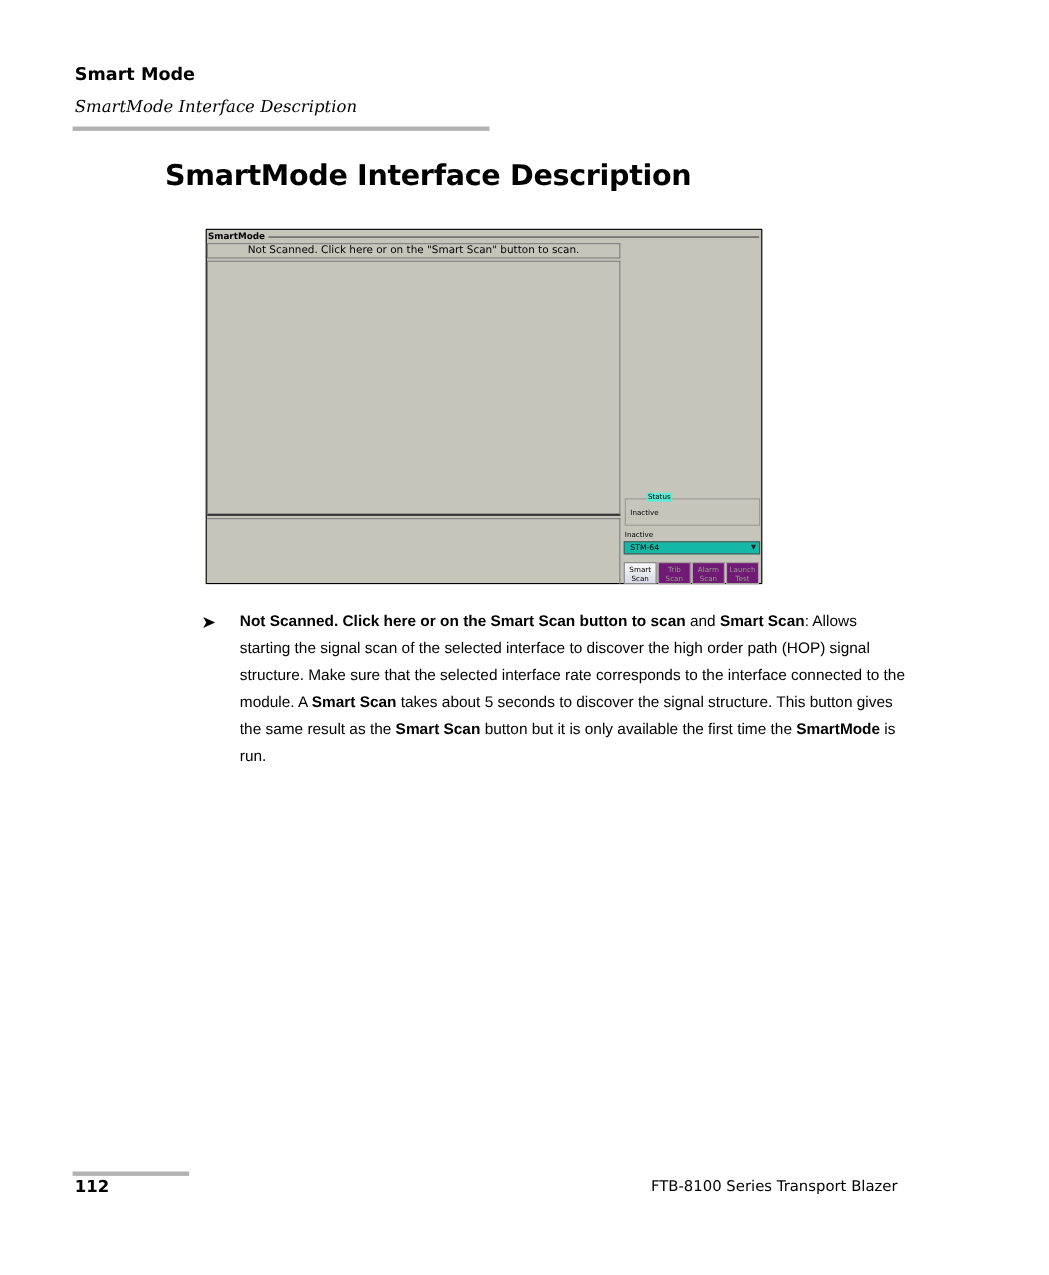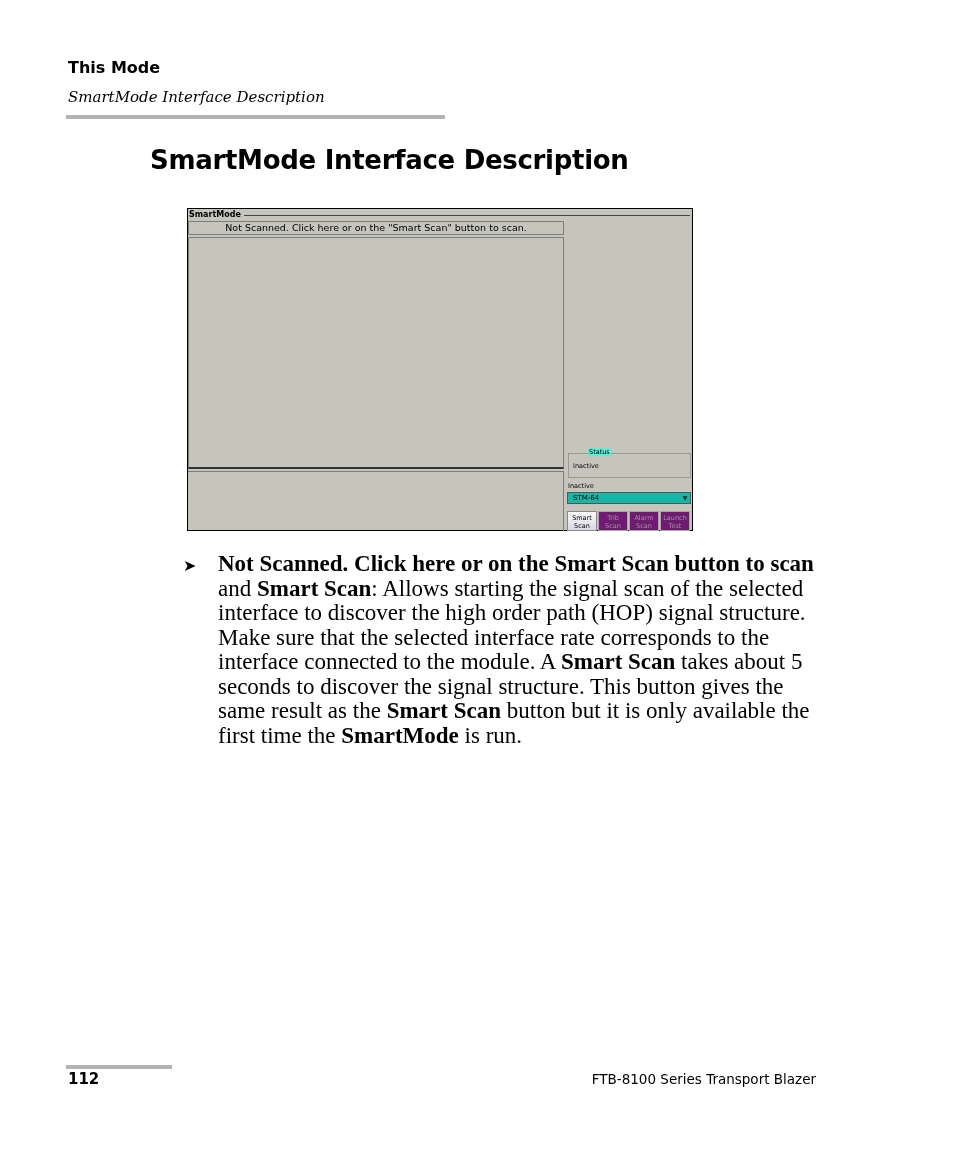--- a/index.html
+++ b/index.html
@@ -18,31 +18,31 @@
   .status-box { position: absolute; left: 380px; top: 244px; width: 123px; height: 25px; border: 1px solid #9a9a92; box-sizing: border-box; }
   .status-label { position: absolute; left: 400px; top: 239px; font-size: 6.5px; background: #5eead4; padding: 0 1px; }
   .status-val { position: absolute; left: 385px; top: 253px; font-size: 6.5px; }
   .iface-label { position: absolute; left: 380px; top: 273px; font-size: 6.5px; }
   .iface-select { position: absolute; left: 379px; top: 283px; width: 124px; height: 12px; background: #14b8a6; border: 1px solid #555; box-sizing: border-box; font-size: 7px; line-height: 10px; padding-left: 5px; cursor: pointer; }
   .iface-select .arrow { position: absolute; right: 1px; top: 1px; width: 8px; height: 8px; font-size: 6px; line-height: 8px; text-align: center; color: #222; }
   .btn { position: absolute; top: 302px; width: 30px; height: 20px; border: 1px solid #a8a79f; box-sizing: border-box; font-size: 6.5px; line-height: 8px; text-align: center; padding-top: 2px; color: #999990; background: #701a75; cursor: pointer; }
   .btn.active { color: #000; background: linear-gradient(#fafafa, #d8d8e8); border-color: #888; }
 
   .bullet { position: absolute; left: 183px; top: 556px; font-size: 16px; }
-  .body-text { position: absolute; left: 218px; top: 552px; width: 610px; font-family: Liberation Serif, serif; font-size: 23px; line-height: 24.5px; }
+  .body-text { position: absolute; left: 218px; top: 552px; width: 610px; font-family: Liberation Sans, sans-serif; font-size: 14px; line-height: 24.5px; }
   .body-text b { font-weight: bold; }
 
   .foot-rule { position: absolute; left: 66px; top: 1065px; width: 106px; height: 4px; background: #b3b3b3; }
   .foot-num { position: absolute; left: 68px; top: 1070px; font-weight: bold; font-size: 15px; }
   .foot-title { position: absolute; right: 138px; top: 1071px; font-size: 13.5px; font-family: "DejaVu Sans", sans-serif; }
 </style>
 </head>
 <body>
 
-<div class="hdr-title">This Mode</div>
+<div class="hdr-title">Smart Mode</div>
 <div class="hdr-sub">SmartMode Interface Description</div>
 <div class="hdr-rule"></div>
 
 <h1 class="page-heading" style="margin:0">SmartMode Interface Description</h1>
 
 <div class="shot">
   <div class="legend-line"></div>
   <div class="legend">SmartMode</div>
   <div class="scan-msg">Not Scanned.  Click here or on the "Smart Scan" button to scan.</div>
   <div class="main-pane"></div>

